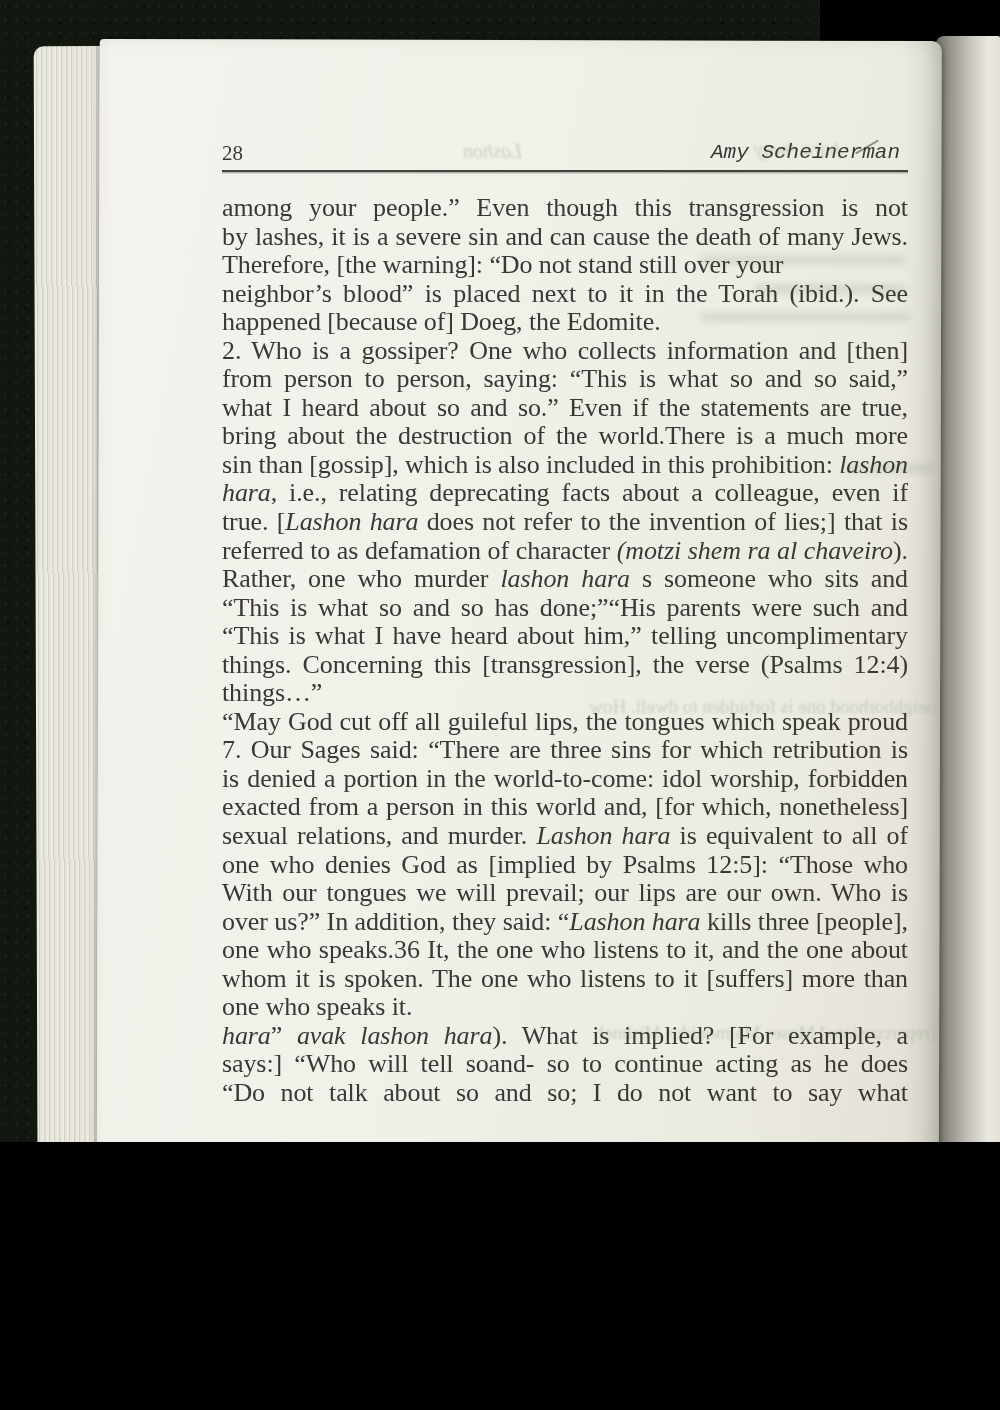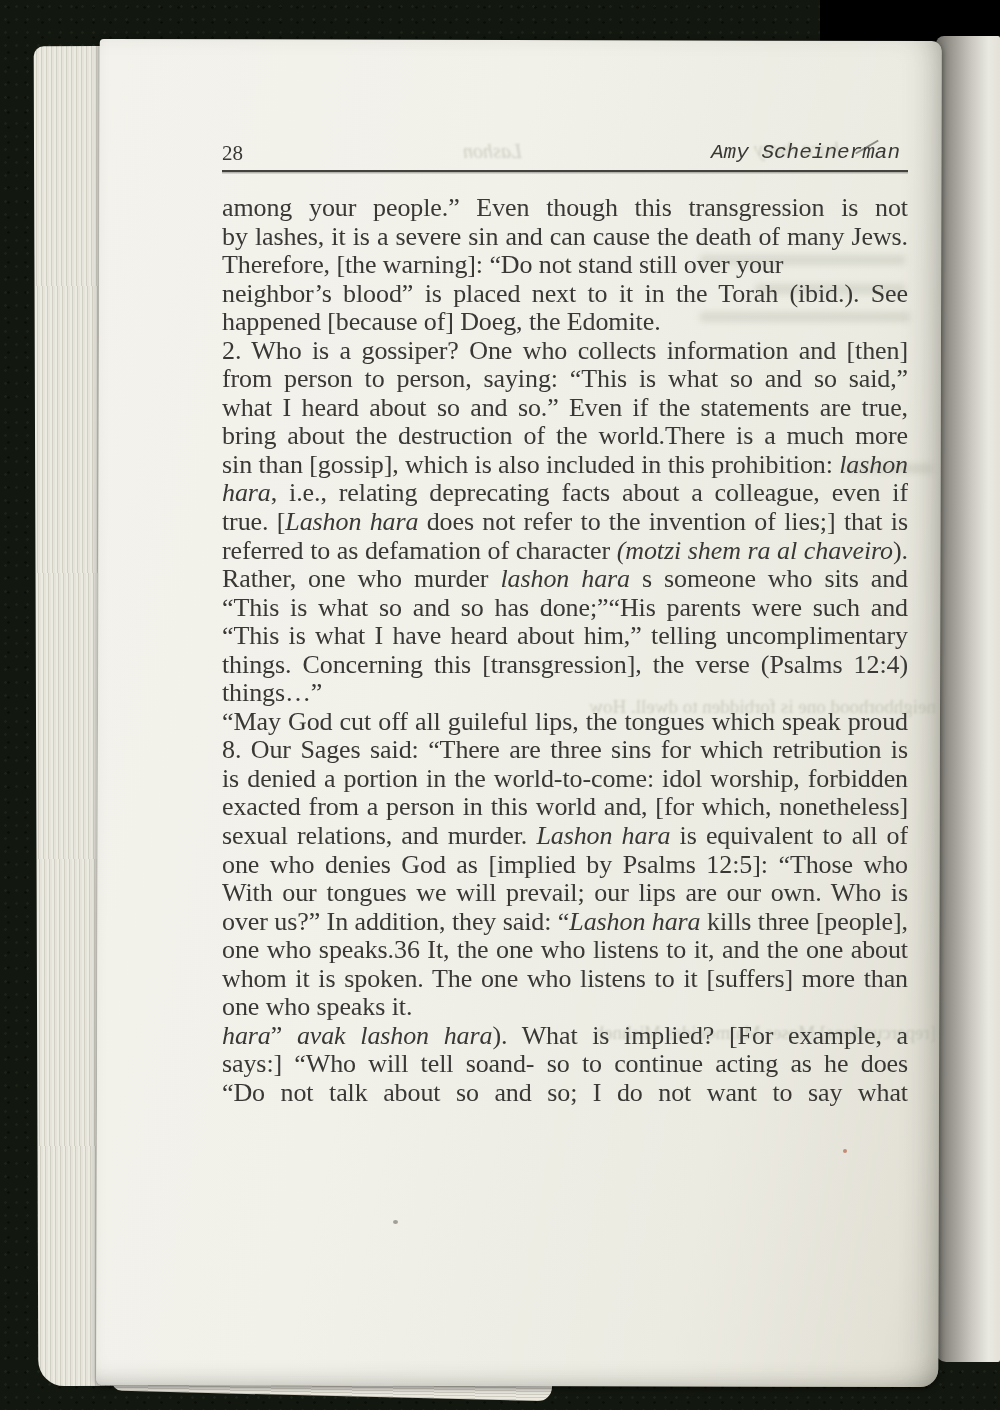--- a/index.html
+++ b/index.html
@@ -1,16 +1,16 @@
 <!DOCTYPE html>
 <html><head>
 <meta charset="utf-8">
 <style>
   html,body{margin:0;padding:0;background:#000;}
-  .book{position:relative;width:1000px;height:1410px;overflow:hidden;
+  .book{position:relative;width:1000px;height:1142px;overflow:hidden;
         background-color:#12170f;
         background-image:radial-gradient(rgba(190,210,180,.06) 1px, transparent 1.4px),
                          radial-gradient(rgba(0,0,0,.45) 1px, transparent 1.6px);
         background-size:11px 13px, 17px 15px;
         font-family:"Liberation Serif", serif;}
   .black-patch{position:absolute;left:820px;top:0;width:180px;height:44px;background:#000;}
   .stack{position:absolute;left:36px;top:46px;width:122px;height:1340px;
          background:repeating-linear-gradient(90deg,#ecebe2 0 2px,#d2d0c5 2px 3px,#e5e3da 3px 5px);
          border-radius:10px 0 0 26px;transform:rotate(-.2deg);}
   .stack-bottom{position:absolute;left:112px;top:1372px;width:440px;height:24px;
@@ -94,21 +94,21 @@
         <div class="line"><span>sin than [gossip], which is also included in this prohibition: </span><span class="it">lashon</span></div>
         <div class="line"><span class="it">hara</span><span>, i.e., relating deprecating facts about a colleague, even if they are</span></div>
         <div class="line"><span>true. [</span><span class="it">Lashon hara</span><span> does not refer to the invention of lies;] that is</span></div>
         <div class="line"><span>referred to as defamation of character </span><span class="it">(motzi shem ra al chaveiro</span><span>).</span></div>
         <div class="line"><span>Rather, one who murder </span><span class="it">lashon hara</span><span> s someone who sits and relates:</span></div>
         <div class="line"><span>“This is what so and so has done;”“His parents were such and such,”</span></div>
         <div class="line"><span>“This is what I have heard about him,” telling uncomplimentary</span></div>
         <div class="line"><span>things. Concerning this [transgression], the verse (Psalms 12:4) states:</span></div>
         <div class="line nj"><span>things…”</span></div>
         <div class="line"><span>“May God cut off all guileful lips, the tongues which speak proud</span></div>
-        <div class="line"><span>8. Our Sages said: “There are three sins for which retribution is</span></div>
+        <div class="line"><span>7. Our Sages said: “There are three sins for which retribution is</span></div>
         <div class="line"><span>is denied a portion in the world-to-come: idol worship, forbidden</span></div>
         <div class="line"><span>exacted from a person in this world and, [for which, nonetheless] he</span></div>
         <div class="line"><span>sexual relations, and murder. </span><span class="it">Lashon hara</span><span> is equivalent to all of</span></div>
         <div class="line"><span>one who denies God as [implied by Psalms 12:5]: “Those who said:</span></div>
         <div class="line"><span>With our tongues we will prevail; our lips are our own. Who is Lord</span></div>
         <div class="line"><span>over us?” In addition, they said: “</span><span class="it">Lashon hara</span><span> kills three [people], the</span></div>
         <div class="line"><span>one who speaks.36 It, the one who listens to it, and the one about</span></div>
         <div class="line"><span>whom it is spoken. The one who listens to it [suffers] more than the</span></div>
         <div class="line nj"><span>one who speaks it.</span></div>
         <div class="line"><span class="it">hara</span><span>” </span><span class="it">avak lashon hara</span><span>). What is implied? [For example, a person</span></div>

